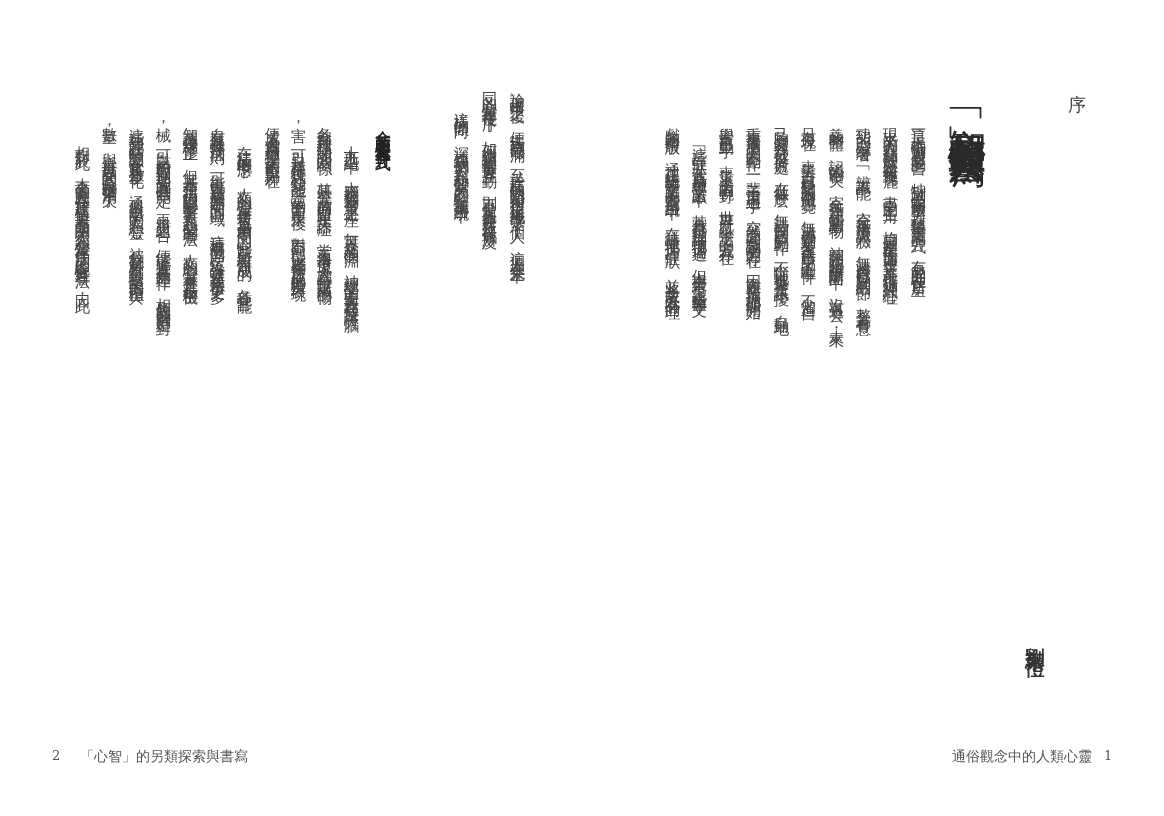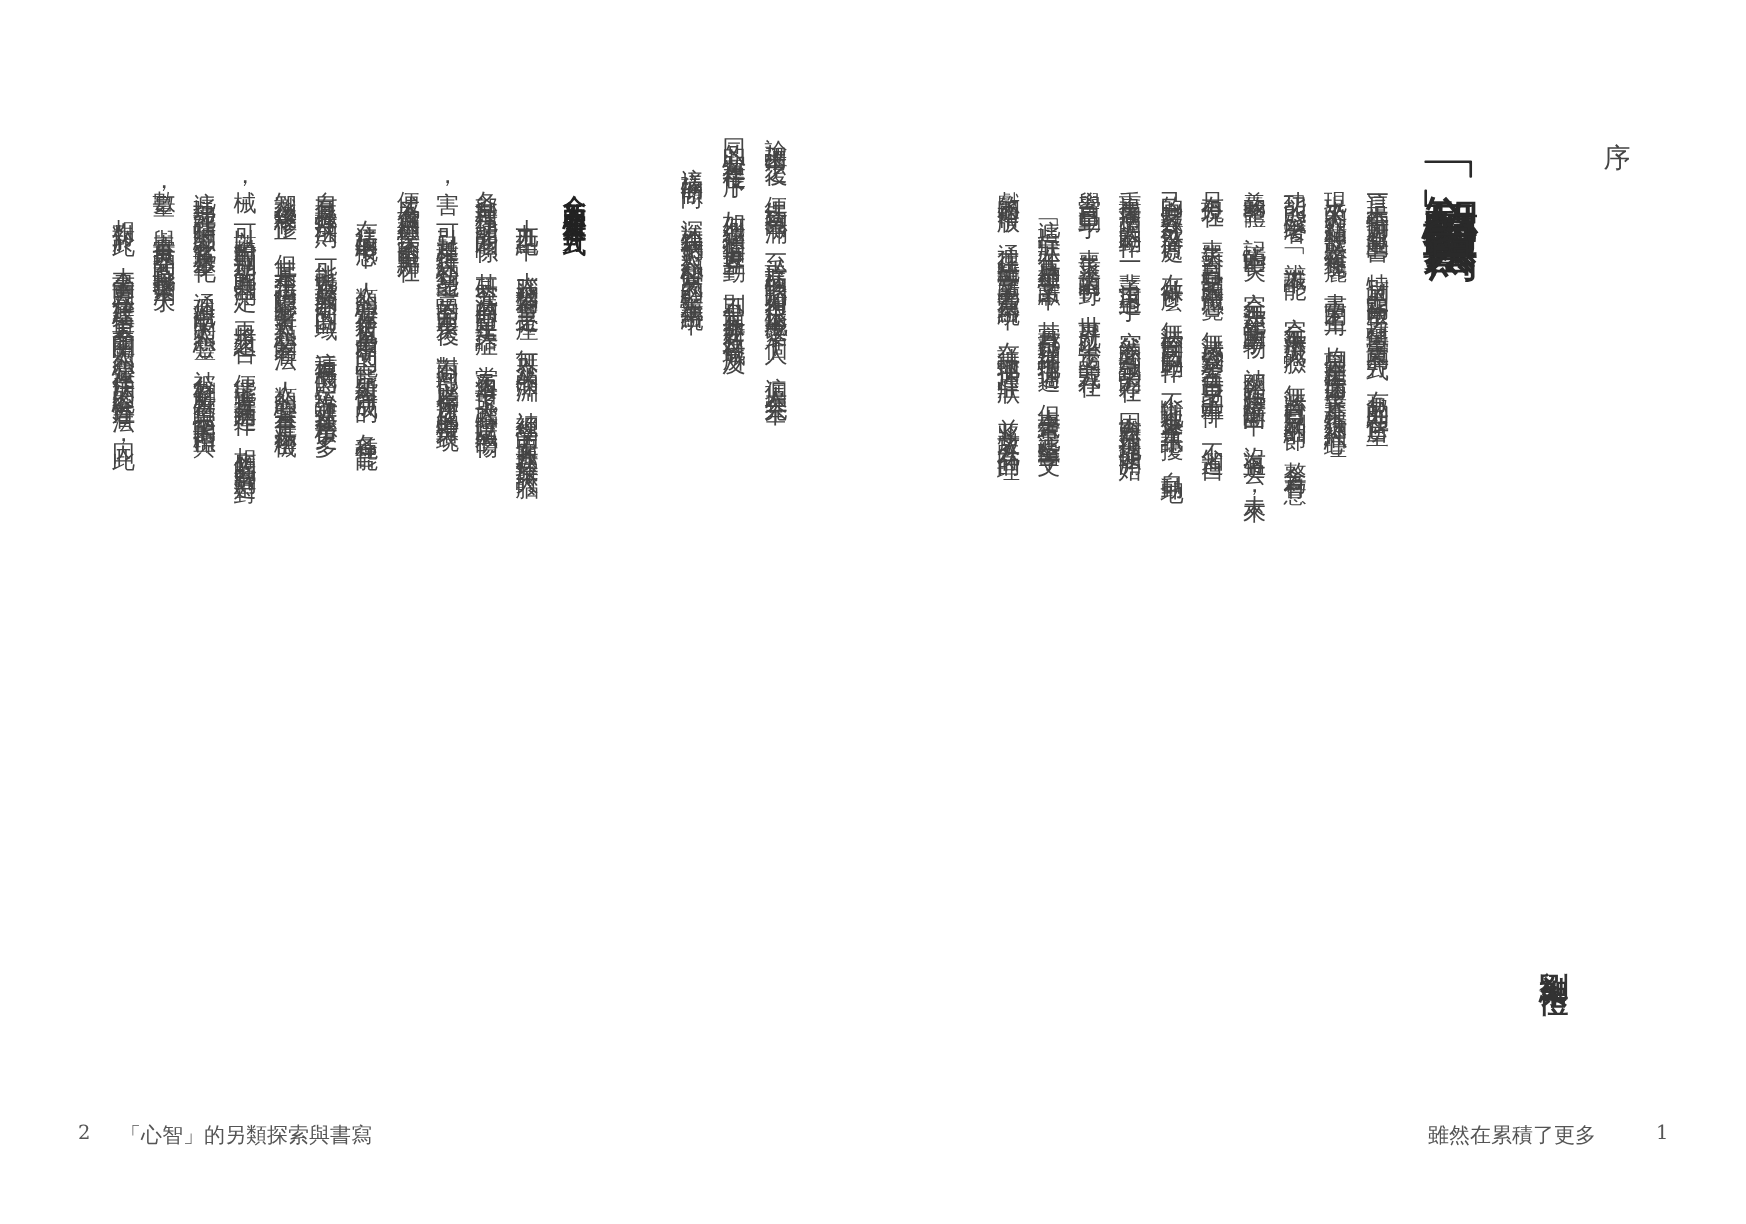--- a/index.html
+++ b/index.html
@@ -83,15 +83,15 @@
   <div class="vcol" style="left:246px; top:115px;">義的整體；記憶的喪失，完全無法記住新的事物，被閉鎖在時空橫斷面中，沒有過去、未來，</div>
   <div class="vcol" style="left:218px; top:115px;">只有現在；喪失了對自己身體的本體感覺，無法感覺到發生在自己身上的「事件」，不知道自</div>
   <div class="vcol" style="left:191px; top:115px;">己的身體各部分位於何處，在做什麼；無法控制自己的動作，不斷地被外界資訊干擾，自動地</div>
   <div class="vcol" style="left:163px; top:115px;">重複著周遭的人的動作；一輩子沒用過手，突然之間意識到手的存在，困難而笨拙地從頭開始</div>
   <div class="vcol" style="left:136px; top:115px;">學習自己動手；喪失了半邊的視野，世界就以「半邊」的方式存在。</div>
   <div class="vcol" style="left:109px; top:115px;">　這些「症狀」在古典神經學文獻中，其實都已被詳細地描述過，但本書絕不是這些醫學文</div>
   <div class="vcol" style="left:82px; top:115px;">獻的通俗版。通往正統醫學文獻的書寫傳統中，在詳盡地描述「症狀」，並將之放入既有的理</div>
 
   <div class="author">劉絮愷</div>
 
-  <div class="footer" style="left:370px;">雖然在累積了更多</div>
+  <div class="footer" style="left:370px;">通俗觀念中的人類心靈</div>
   <div class="pnum" style="left:522px;">1</div>
 </div>
 
 </body></html>

